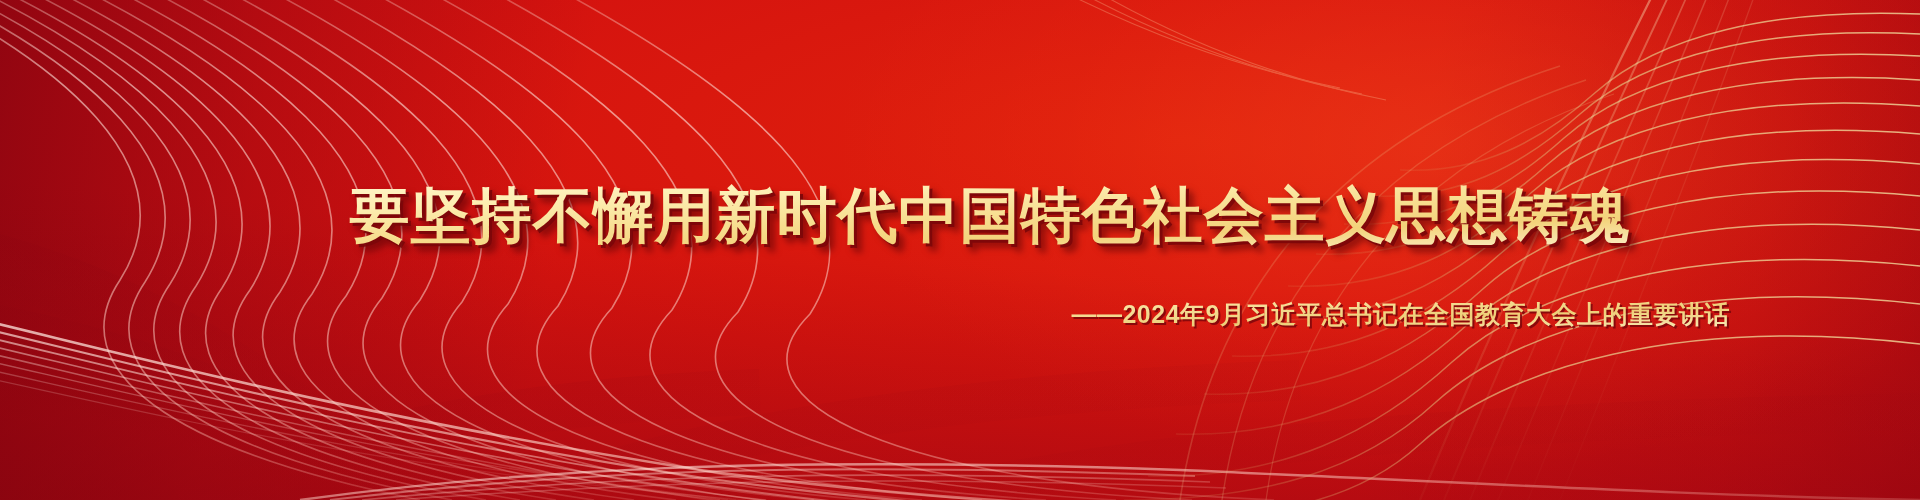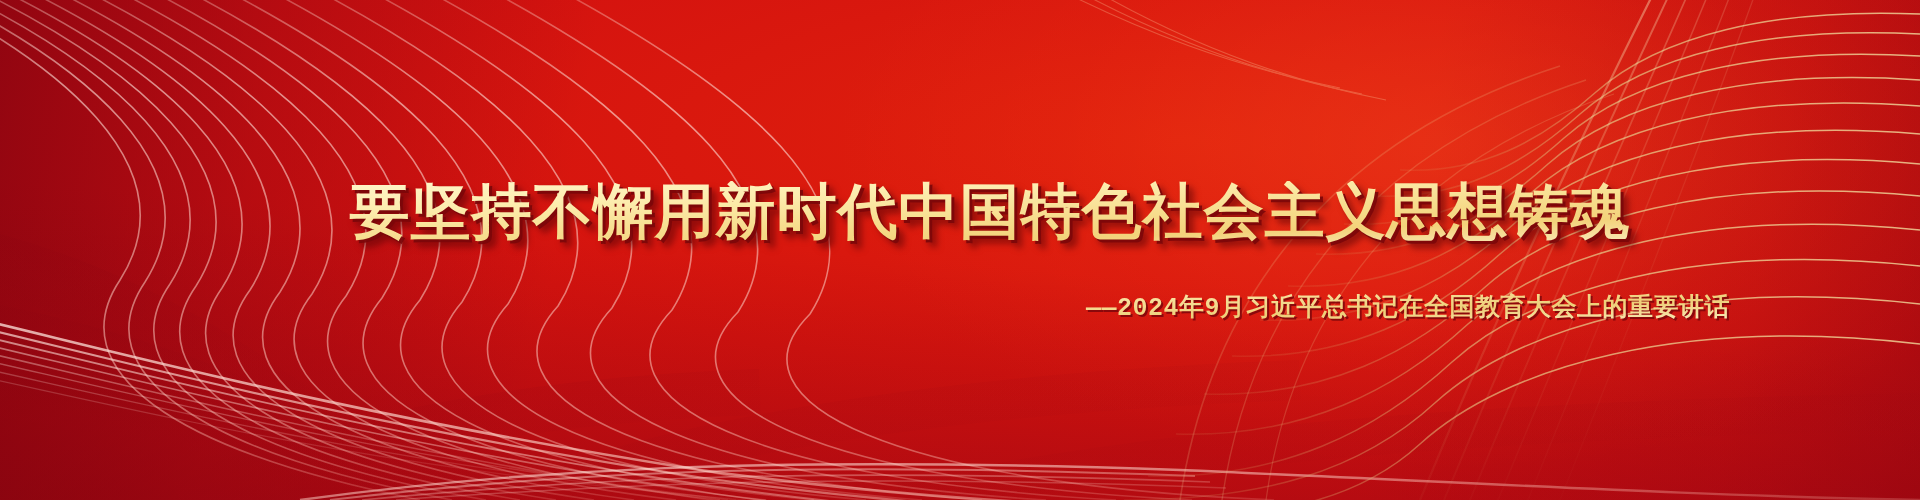--- a/index.html
+++ b/index.html
@@ -36,41 +36,41 @@
   .deco{position:absolute;inset:0;width:1920px;height:500px;pointer-events:none;}
 
   
   .content{
     position:absolute;inset:0;
     display:flex;flex-direction:column;justify-content:center;
     padding:0 150px 0 150px;box-sizing:border-box;
   }
 
   .headline{
-    margin:4px;
-    font-family:Liberation Mono, monospace;
+    margin:12px;
+    font-family:Liberation Sans, sans-serif;
     font-weight:700;
     font-size:60px;
     line-height:1.18;
     letter-spacing:1px;
     text-align:center;
     background:linear-gradient(178deg,#fff7cf 0%,#fdeeb2 26%,#f7dd8e 52%,#f3d27a 70%,#f9e7b4 88%,#fff9dd 100%);
     -webkit-background-clip:text;background-clip:text;
     color:transparent;-webkit-text-fill-color:transparent;
     filter:drop-shadow(3px 3px 0px rgba(124,6,10,.92)) drop-shadow(5px 5px 3px rgba(90,2,6,.55));
     white-space:nowrap;
   }
   .line1{text-align:center;padding-left:60px;}
   .line2{text-align:left;padding-left:20px;}
 
   .attribution{
     margin:34px 0 0 0;
     text-align:right;
     padding-right:40px;
-    font-family:Liberation Mono, monospace;
+    font-family:Liberation Sans, sans-serif;
     font-weight:700;
     font-size:25px;
     letter-spacing:.5px;
     background:linear-gradient(178deg,#fff6cc 0%,#f8e3a2 45%,#eecf78 72%,#fbeec4 100%);
     -webkit-background-clip:text;background-clip:text;
     color:transparent;-webkit-text-fill-color:transparent;
     filter:drop-shadow(2px 2px 0px rgba(124,6,10,.85));
     white-space:nowrap;
   }
 </style>

